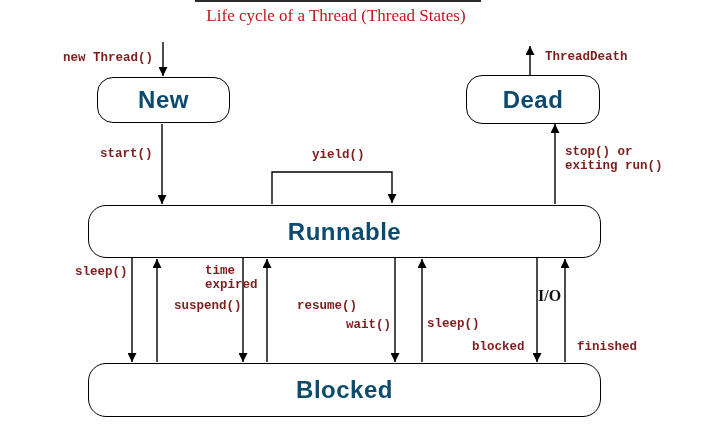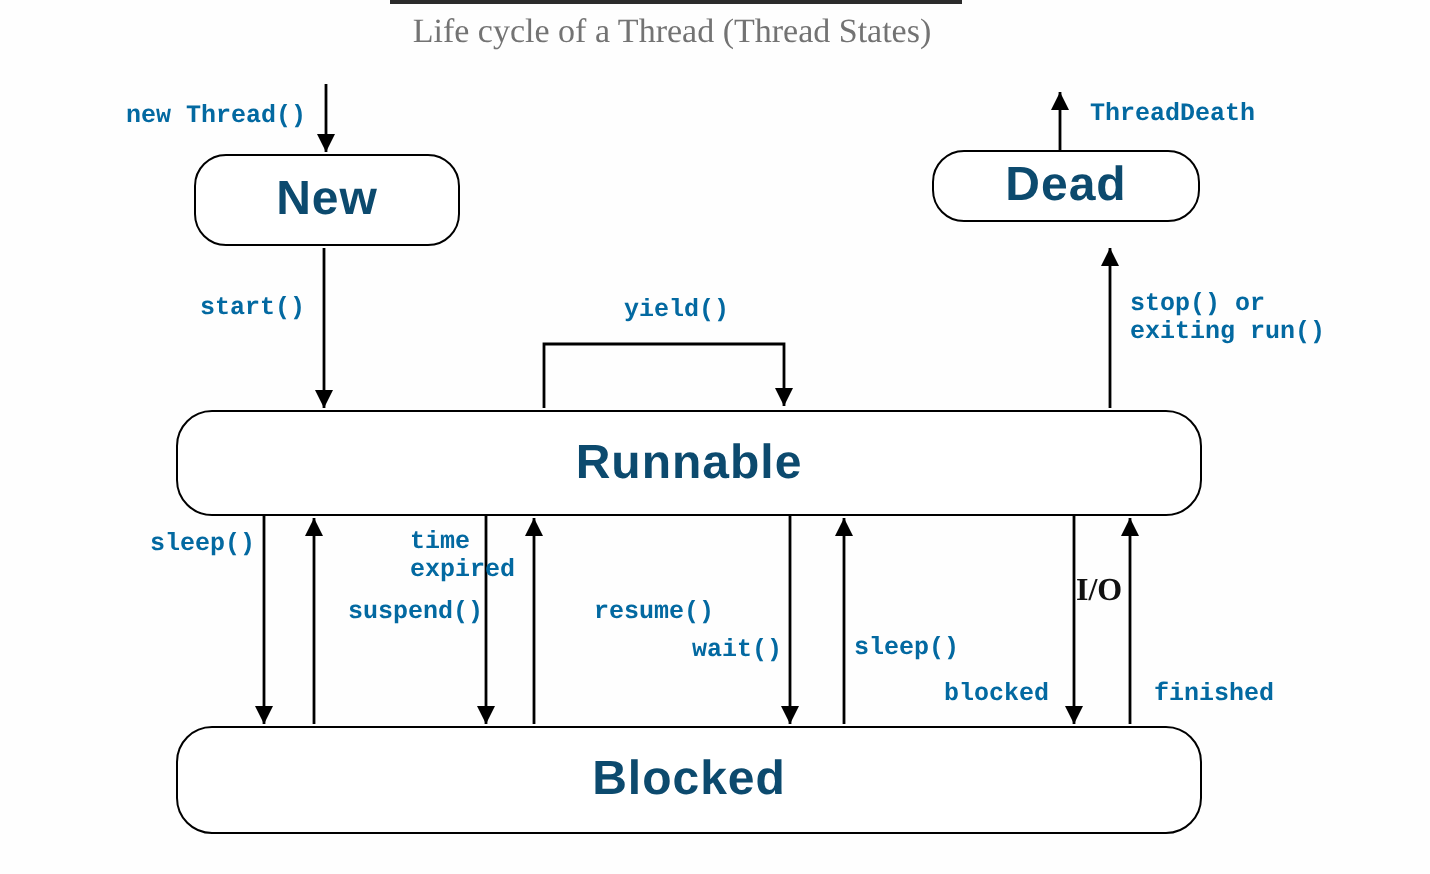--- a/index.html
+++ b/index.html
@@ -3,37 +3,37 @@
 <meta charset="utf-8">
 <style>
   html,body{margin:0;padding:0;background:#fff;}
   .stage{
     position:relative;width:715px;height:437px;background:#fefefe;
     font-family:"Liberation Sans",sans-serif;color:#000;overflow:hidden;
   }
   .top-crop{position:absolute;left:195px;top:0;width:286px;height:2px;background:#2b2b2b;}
   .title{
     position:absolute;left:0;top:6px;width:672px;text-align:center;
-    font-family:"Liberation Serif",serif;font-size:17px;color:#737373;
+    font-family:"Liberation Serif",serif;font-size:17px;color:#b91c1c;
   }
   svg.arrows{position:absolute;left:0;top:0;}
   .box{
     position:absolute;background:#fff;border:1.5px solid #000;
     display:flex;align-items:center;justify-content:center;
     box-sizing:border-box;
   }
   .box-new{left:97px;top:77px;width:133px;height:46px;border-radius:16px;}
-  .box-dead{left:466px;top:75px;width:134px;height:36px;border-radius:16px;}
+  .box-dead{left:466px;top:75px;width:134px;height:49px;border-radius:16px;}
   .box-runnable{left:88px;top:205px;width:513px;height:53px;border-radius:18px;}
   .box-blocked{left:88px;top:363px;width:513px;height:54px;border-radius:18px;}
   .state-label{font-size:24px;font-weight:700;letter-spacing:.5px;color:#0c4a6e;}
   .state-label.mid{font-weight:600;}
   .lbl{
     position:absolute;font-family:"Liberation Mono","DejaVu Sans Mono",monospace;
-    font-weight:700;font-size:12.5px;line-height:13.5px;color:#0369a1;
+    font-weight:700;font-size:12.5px;line-height:13.5px;color:#7f1d1d;
     white-space:pre-line;
   }
   .lbl.serif{
     font-family:"Liberation Serif",serif;font-weight:700;font-size:16px;color:#111;
   }
 </style>
 </head>
 <body>
 
 <div class="stage">

